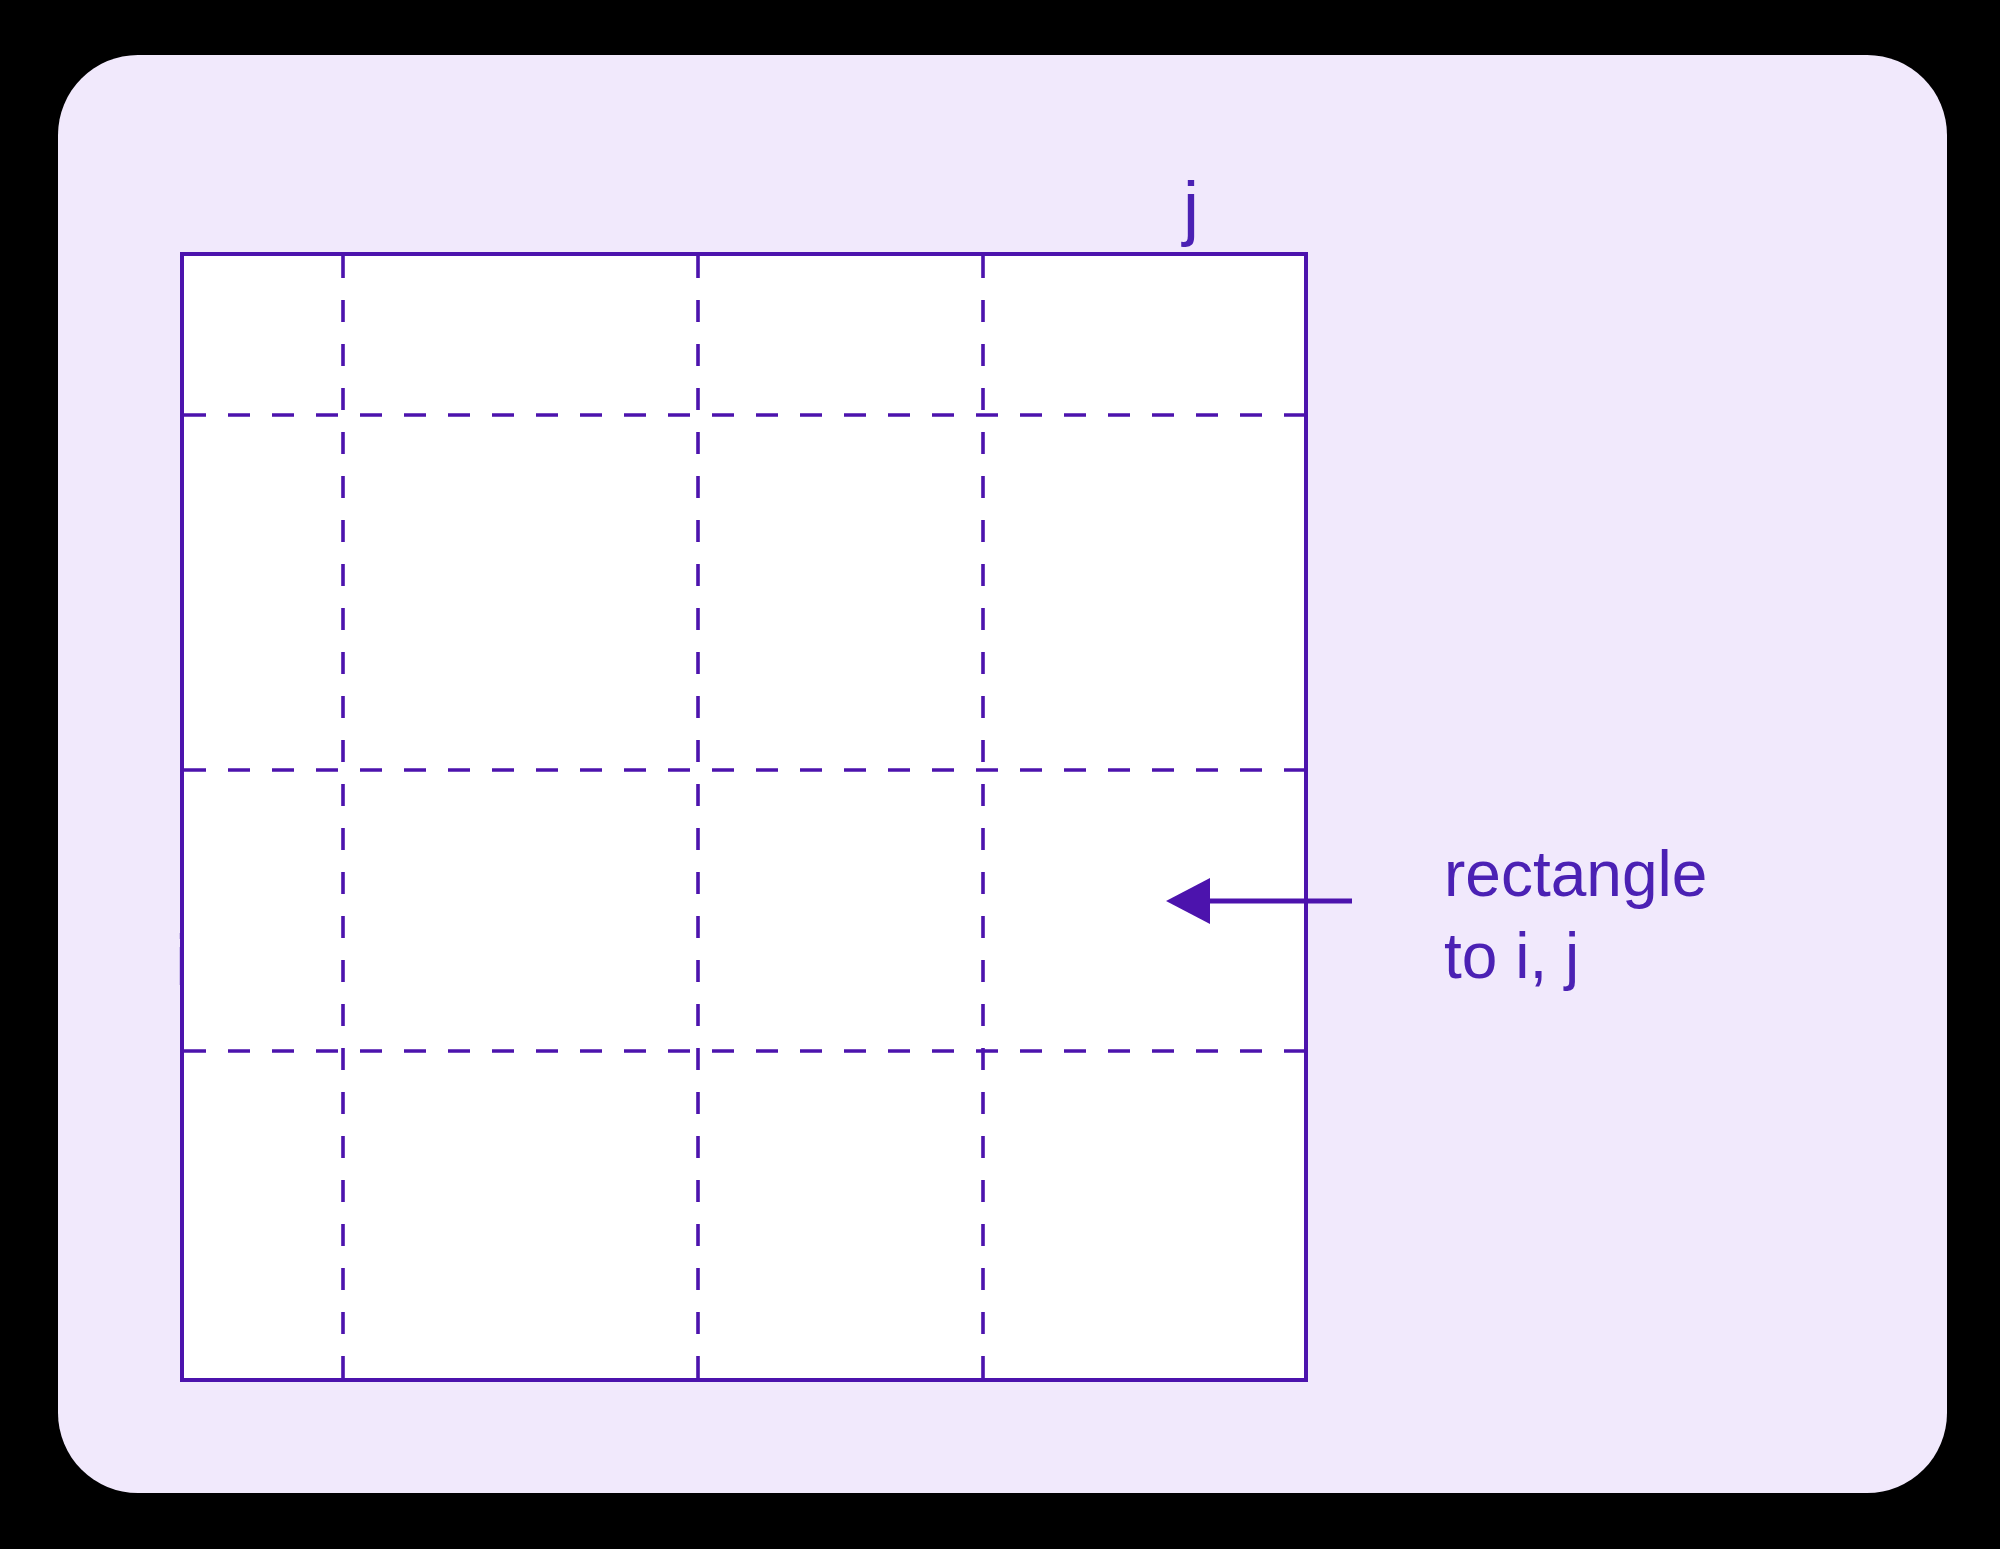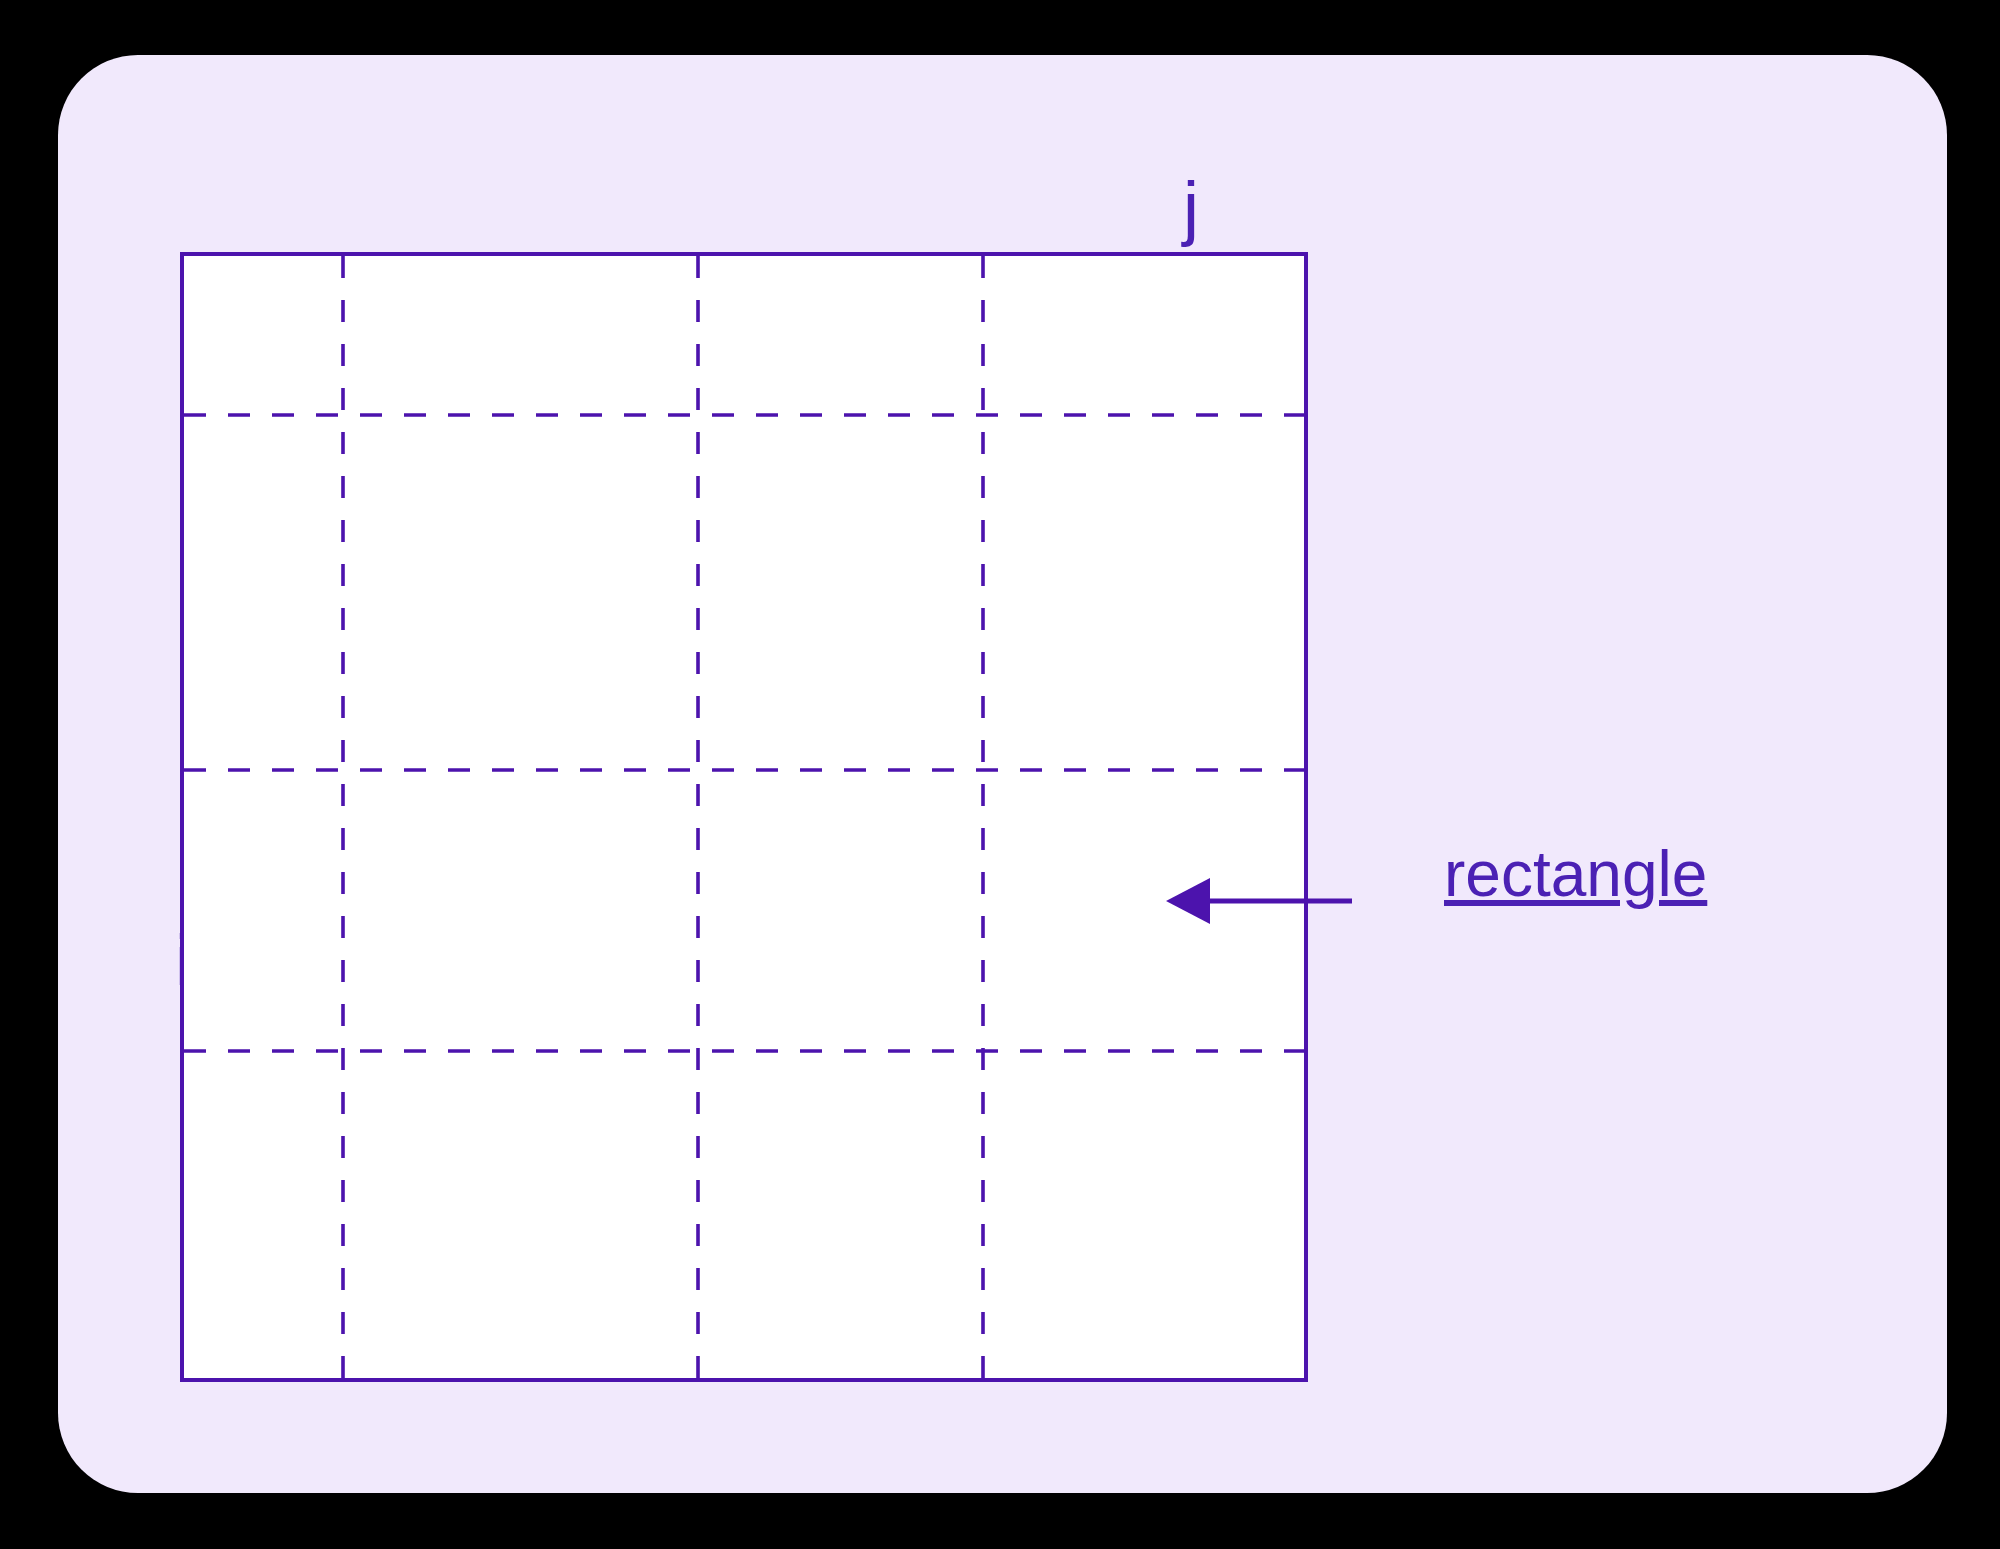--- a/index.html
+++ b/index.html
@@ -63,35 +63,35 @@
     transform:translate(-50%,-50%);
   }
   .annotation{
     position:absolute;
     left:1386px;top:778px;
     color:var(--text);
     font-size:64px;
     font-weight:500;
     line-height:82px;
     white-space:nowrap;
-    text-decoration:underline;
   }
 </style>
 </head>
 <body>
 
 <div class="canvas">
   <div class="card">
 
     <div class="index-label label-j">j</div>
 
     <div class="index-label label-i">i</div>
 
     <div class="annotation">
       <div>rectangle</div>
+      <div>to i, j</div>
     </div>
   </div>
 
   <svg class="diagram-svg" viewBox="0 0 2000 1549">
 
     <rect class="grid-outline" x="182" y="254" width="1124" height="1126"></rect>
 
     <line class="dashed-line" x1="343" y1="256" x2="343" y2="1378"></line>
     <line class="dashed-line" x1="698" y1="256" x2="698" y2="1378"></line>
     <line class="dashed-line" x1="983" y1="256" x2="983" y2="1378"></line>

